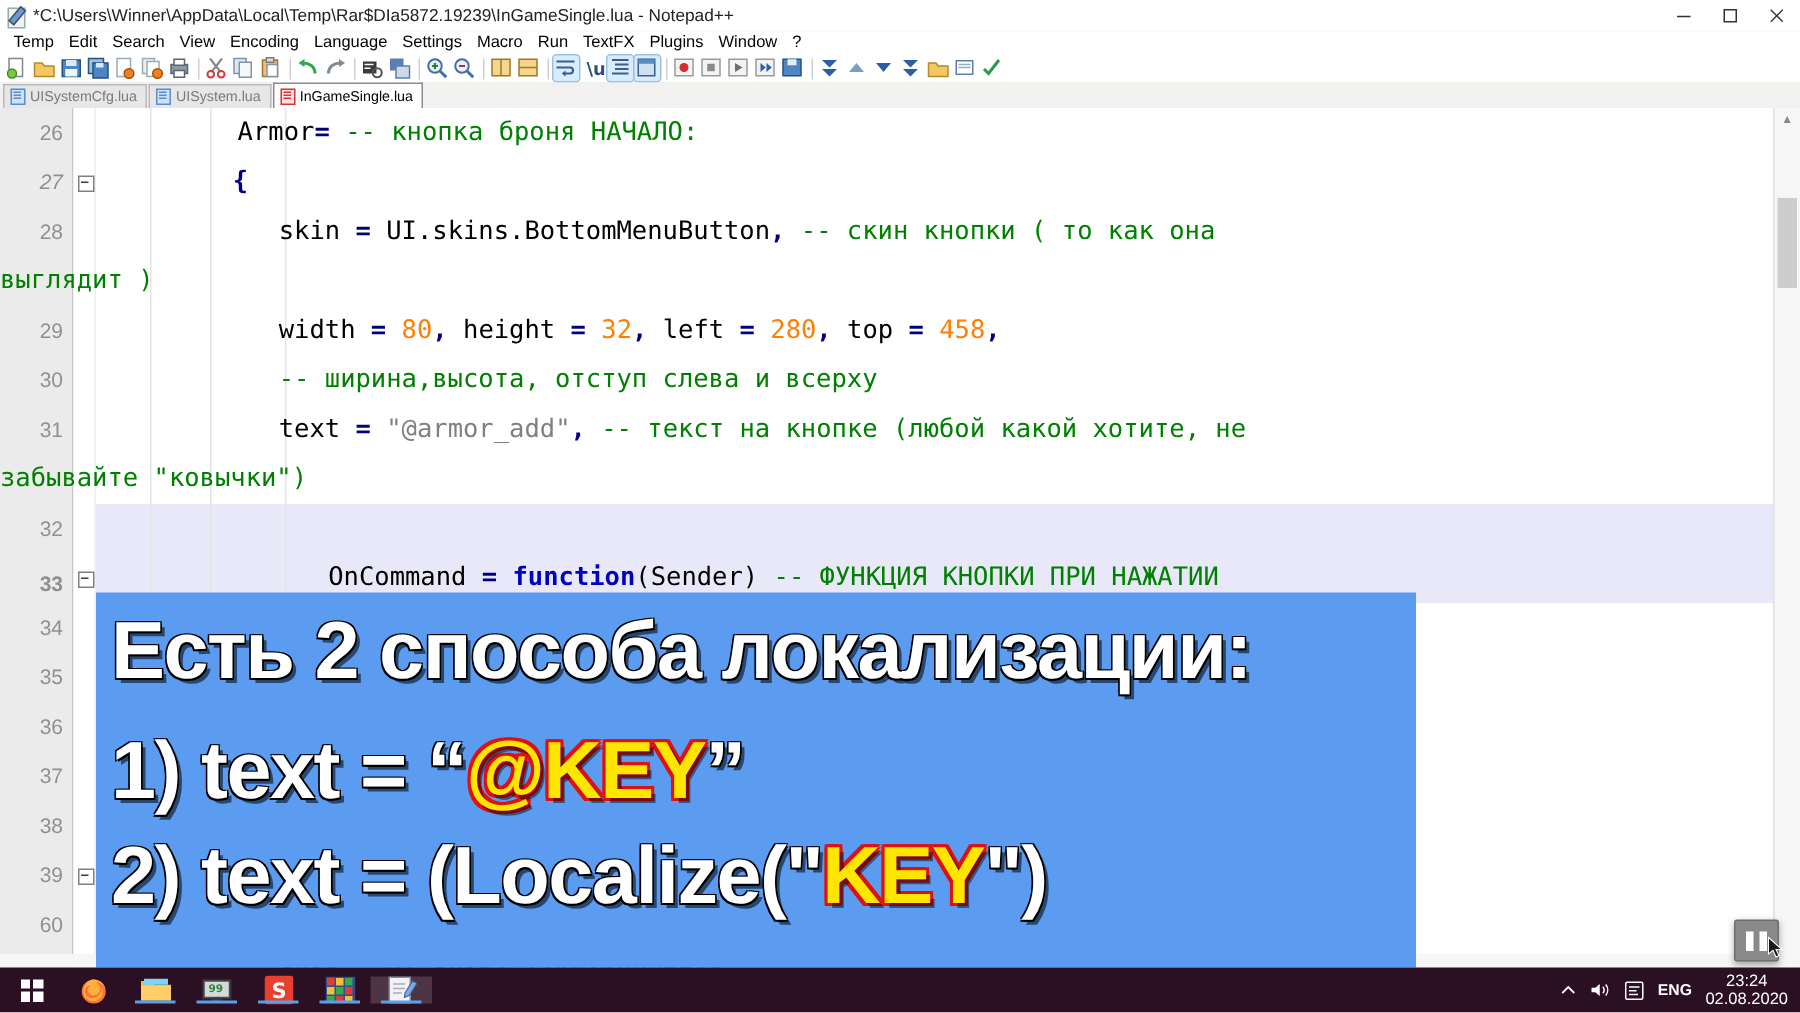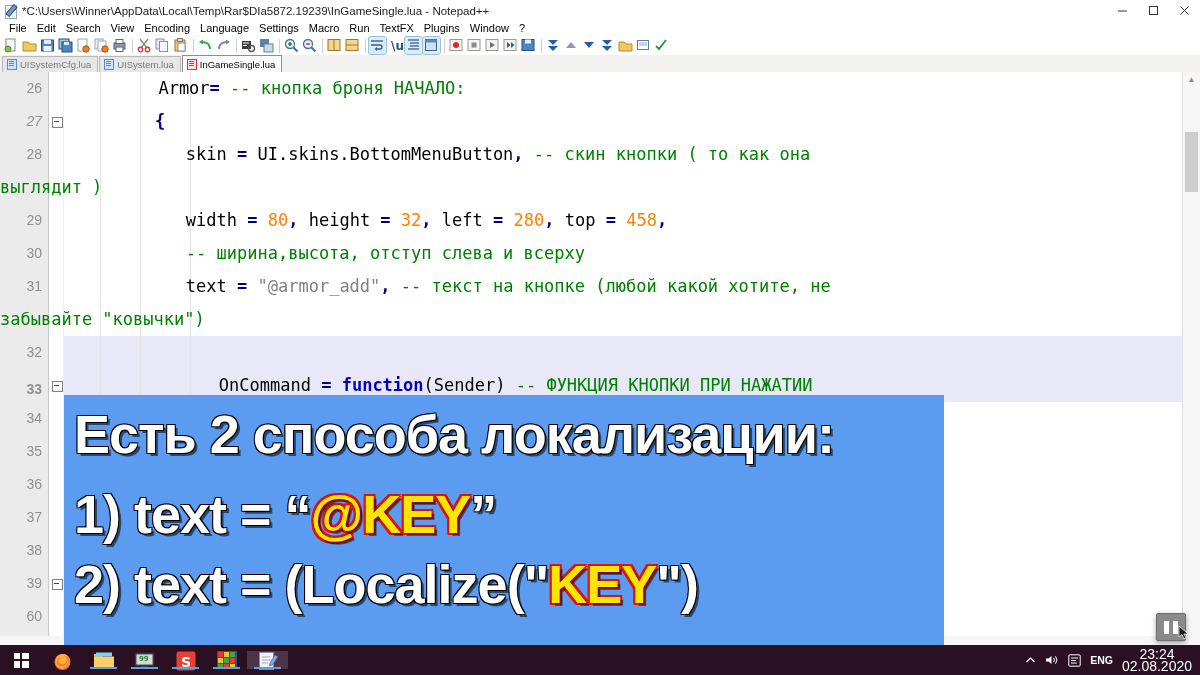--- a/index.html
+++ b/index.html
@@ -139,26 +139,26 @@
   .cursor-arrow{position:absolute;right:10px;bottom:30px;}
 
   
   .taskbar{
     position:absolute;left:0;bottom:0;width:1200px;height:30px;
     background:#2b0f22;display:flex;align-items:center;
   }
   .tbstart{width:42px;height:30px;display:flex;align-items:center;justify-content:center;}
   .tbstart .w{width:15px;height:15px;display:grid;grid-template-columns:1fr 1fr;grid-template-rows:1fr 1fr;gap:2px;}
   .tbstart .w i{background:#ffffff;display:block;}
-  .tbapp{width:41px;height:18px;display:flex;justify-content:center;position:relative;}
+  .tbapp{width:41px;height:18px;display:flex;align-items:center;justify-content:center;position:relative;}
   .tbapp.active{background:rgba(255,255,255,.16);}
   .tbapp .ul{position:absolute;bottom:0;left:7px;width:27px;height:2px;background:#5aa0e8;}
   .tray{position:absolute;right:0;bottom:0;height:30px;display:flex;align-items:center;gap:9px;padding-right:8px;color:#fff;}
   .tray .ti{font-size:11px;display:flex;align-items:center;}
-  .clock{font-size:14px;line-height:12px;text-align:center;color:#fff;}
+  .clock{font-size:11px;line-height:12px;text-align:center;color:#fff;}
   .lang{font-size:10.5px;font-weight:bold;color:#fff;}
 </style>
 </head>
 <body>
 
 <div id="app">
 
   <div class="titlebar">
     <div class="tb-icon">
       <span class="pad"></span>
@@ -179,21 +179,21 @@
       <div class="tb-btn close">
         <svg width="11" height="11" viewBox="0 0 11 11">
             <line x1="1.5" y1="1.5" x2="9.5" y2="9.5" stroke="#333" stroke-width="1"></line>
             <line x1="9.5" y1="1.5" x2="1.5" y2="9.5" stroke="#333" stroke-width="1"></line>
           </svg>
       </div>
     </div>
   </div>
 
   <div class="menubar">
-    <div class="menu-item">File</div>
+    <div class="menu-item">Temp</div>
     <div class="menu-item">Edit</div>
     <div class="menu-item">Search</div>
     <div class="menu-item">View</div>
     <div class="menu-item">Encoding</div>
     <div class="menu-item">Language</div>
     <div class="menu-item">Settings</div>
     <div class="menu-item">Macro</div>
     <div class="menu-item">Run</div>
     <div class="menu-item">TextFX</div>
     <div class="menu-item">Plugins</div>

